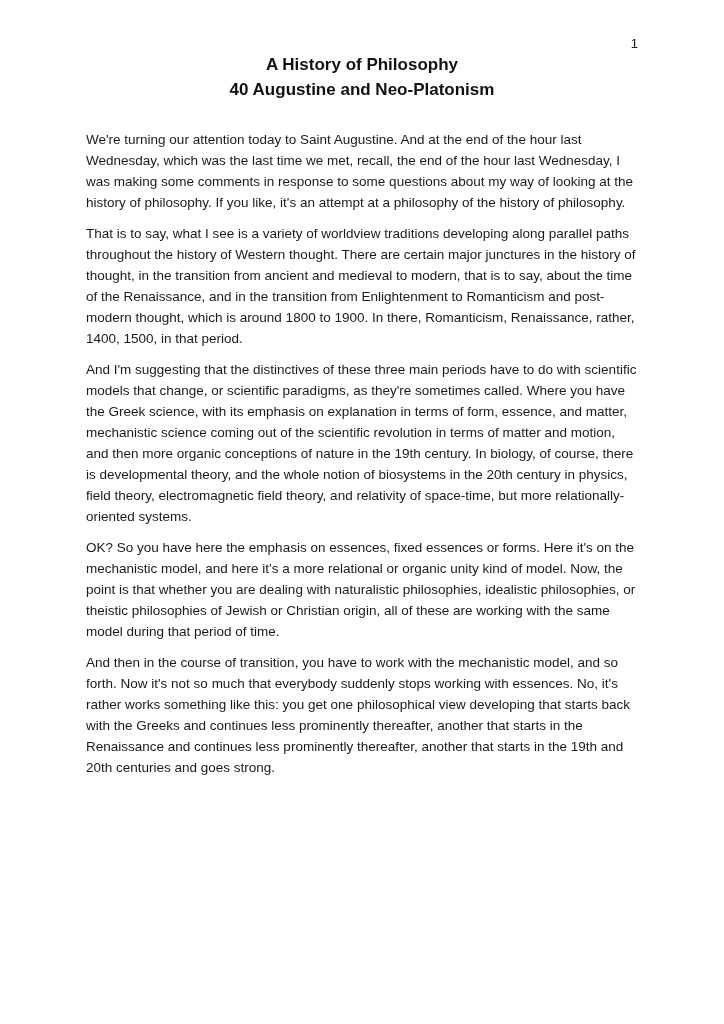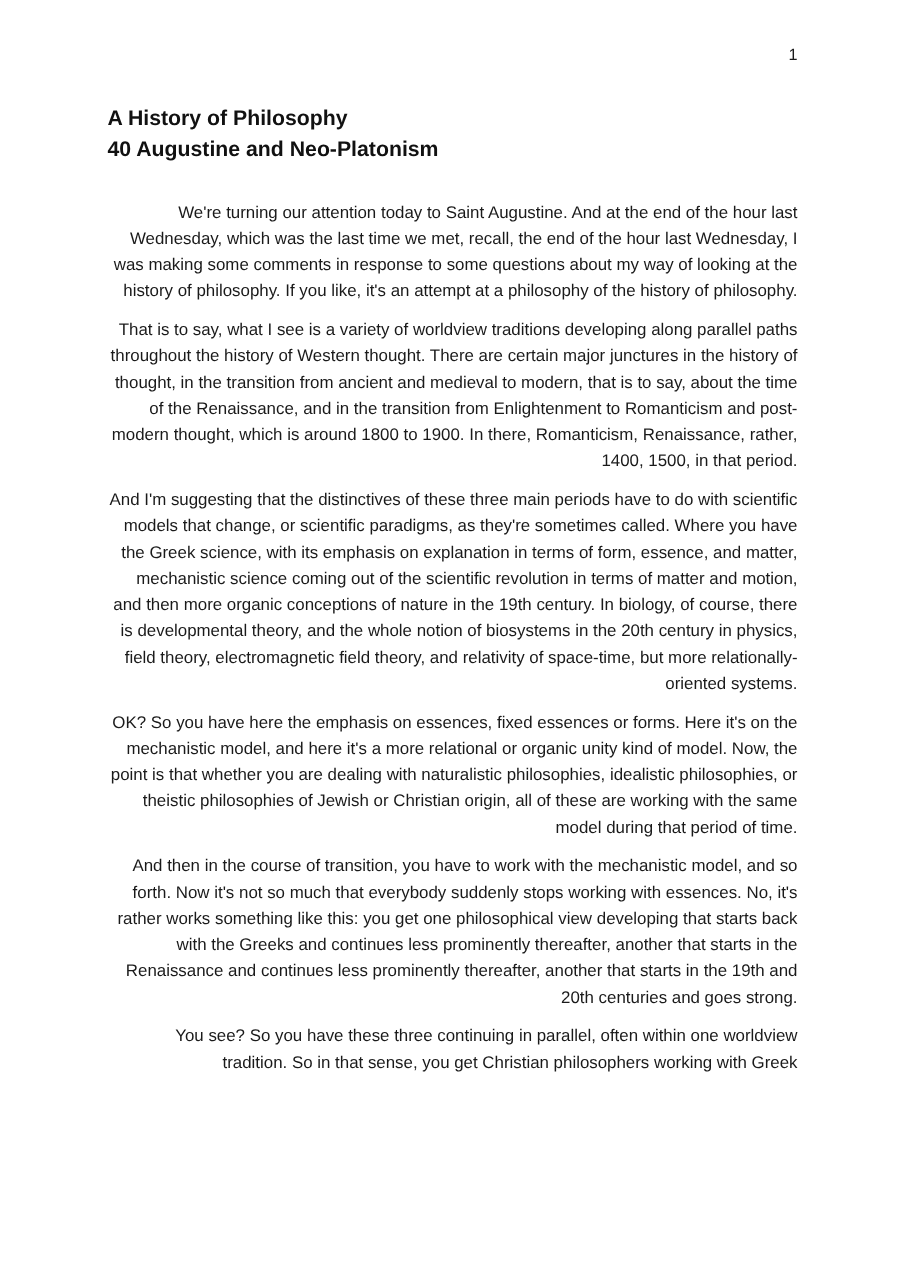--- a/index.html
+++ b/index.html
@@ -18,34 +18,33 @@
     padding: 36px 86px 0 86px;
     overflow: hidden;
   }
   .page-number {
     text-align: right;
     font-size: 13px;
     line-height: 16px;
     color: #1a1a1a;
   }
   .title-block {
-    margin-top: 30px;
-    text-align: left;
+    text-align: center;
   }
   .title-line {
     font-size: 17px;
     font-weight: bold;
     line-height: 25px;
     color: #111111;
   }
   .body-text {
     margin-top: 27px;
     font-size: 13.5px;
     line-height: 21px;
-    text-align: right;
+    text-align: left;
     color: #1a1a1a;
   }
   .body-text p {
     margin: 0 0 10px 0;
   }
 </style>
 </head>
 <body>
 
 <div class="page">
@@ -56,16 +55,15 @@
     <div class="title-line">A History of Philosophy</div>
     <div class="title-line">40 Augustine and Neo-Platonism</div>
   </div>
 
   <div class="body-text">
     <p>We're turning our attention today to Saint Augustine. And at the end of the hour last Wednesday, which was the last time we met, recall, the end of the hour last Wednesday, I was making some comments in response to some questions about my way of looking at the history of philosophy. If you like, it's an attempt at a philosophy of the history of philosophy.</p>
     <p>That is to say, what I see is a variety of worldview traditions developing along parallel paths throughout the history of Western thought. There are certain major junctures in the history of thought, in the transition from ancient and medieval to modern, that is to say, about the time of the Renaissance, and in the transition from Enlightenment to Romanticism and post-modern thought, which is around 1800 to 1900. In there, Romanticism, Renaissance, rather, 1400, 1500, in that period.</p>
     <p>And I'm suggesting that the distinctives of these three main periods have to do with scientific models that change, or scientific paradigms, as they're sometimes called. Where you have the Greek science, with its emphasis on explanation in terms of form, essence, and matter, mechanistic science coming out of the scientific revolution in terms of matter and motion, and then more organic conceptions of nature in the 19th century. In biology, of course, there is developmental theory, and the whole notion of biosystems in the 20th century in physics, field theory, electromagnetic field theory, and relativity of space-time, but more relationally-oriented systems.</p>
     <p>OK? So you have here the emphasis on essences, fixed essences or forms. Here it's on the mechanistic model, and here it's a more relational or organic unity kind of model. Now, the point is that whether you are dealing with naturalistic philosophies, idealistic philosophies, or theistic philosophies of Jewish or Christian origin, all of these are working with the same model during that period of time.</p>
     <p>And then in the course of transition, you have to work with the mechanistic model, and so forth. Now it's not so much that everybody suddenly stops working with essences. No, it's rather works something like this: you get one philosophical view developing that starts back with the Greeks and continues less prominently thereafter, another that starts in the Renaissance and continues less prominently thereafter, another that starts in the 19th and 20th centuries and goes strong.</p>
-    <p>You see? So you have these three continuing in parallel, often within one worldview tradition. So in that sense, you get Christian philosophers working with Greek</p>
   </div>
 
 </div>
 
 </body></html>

